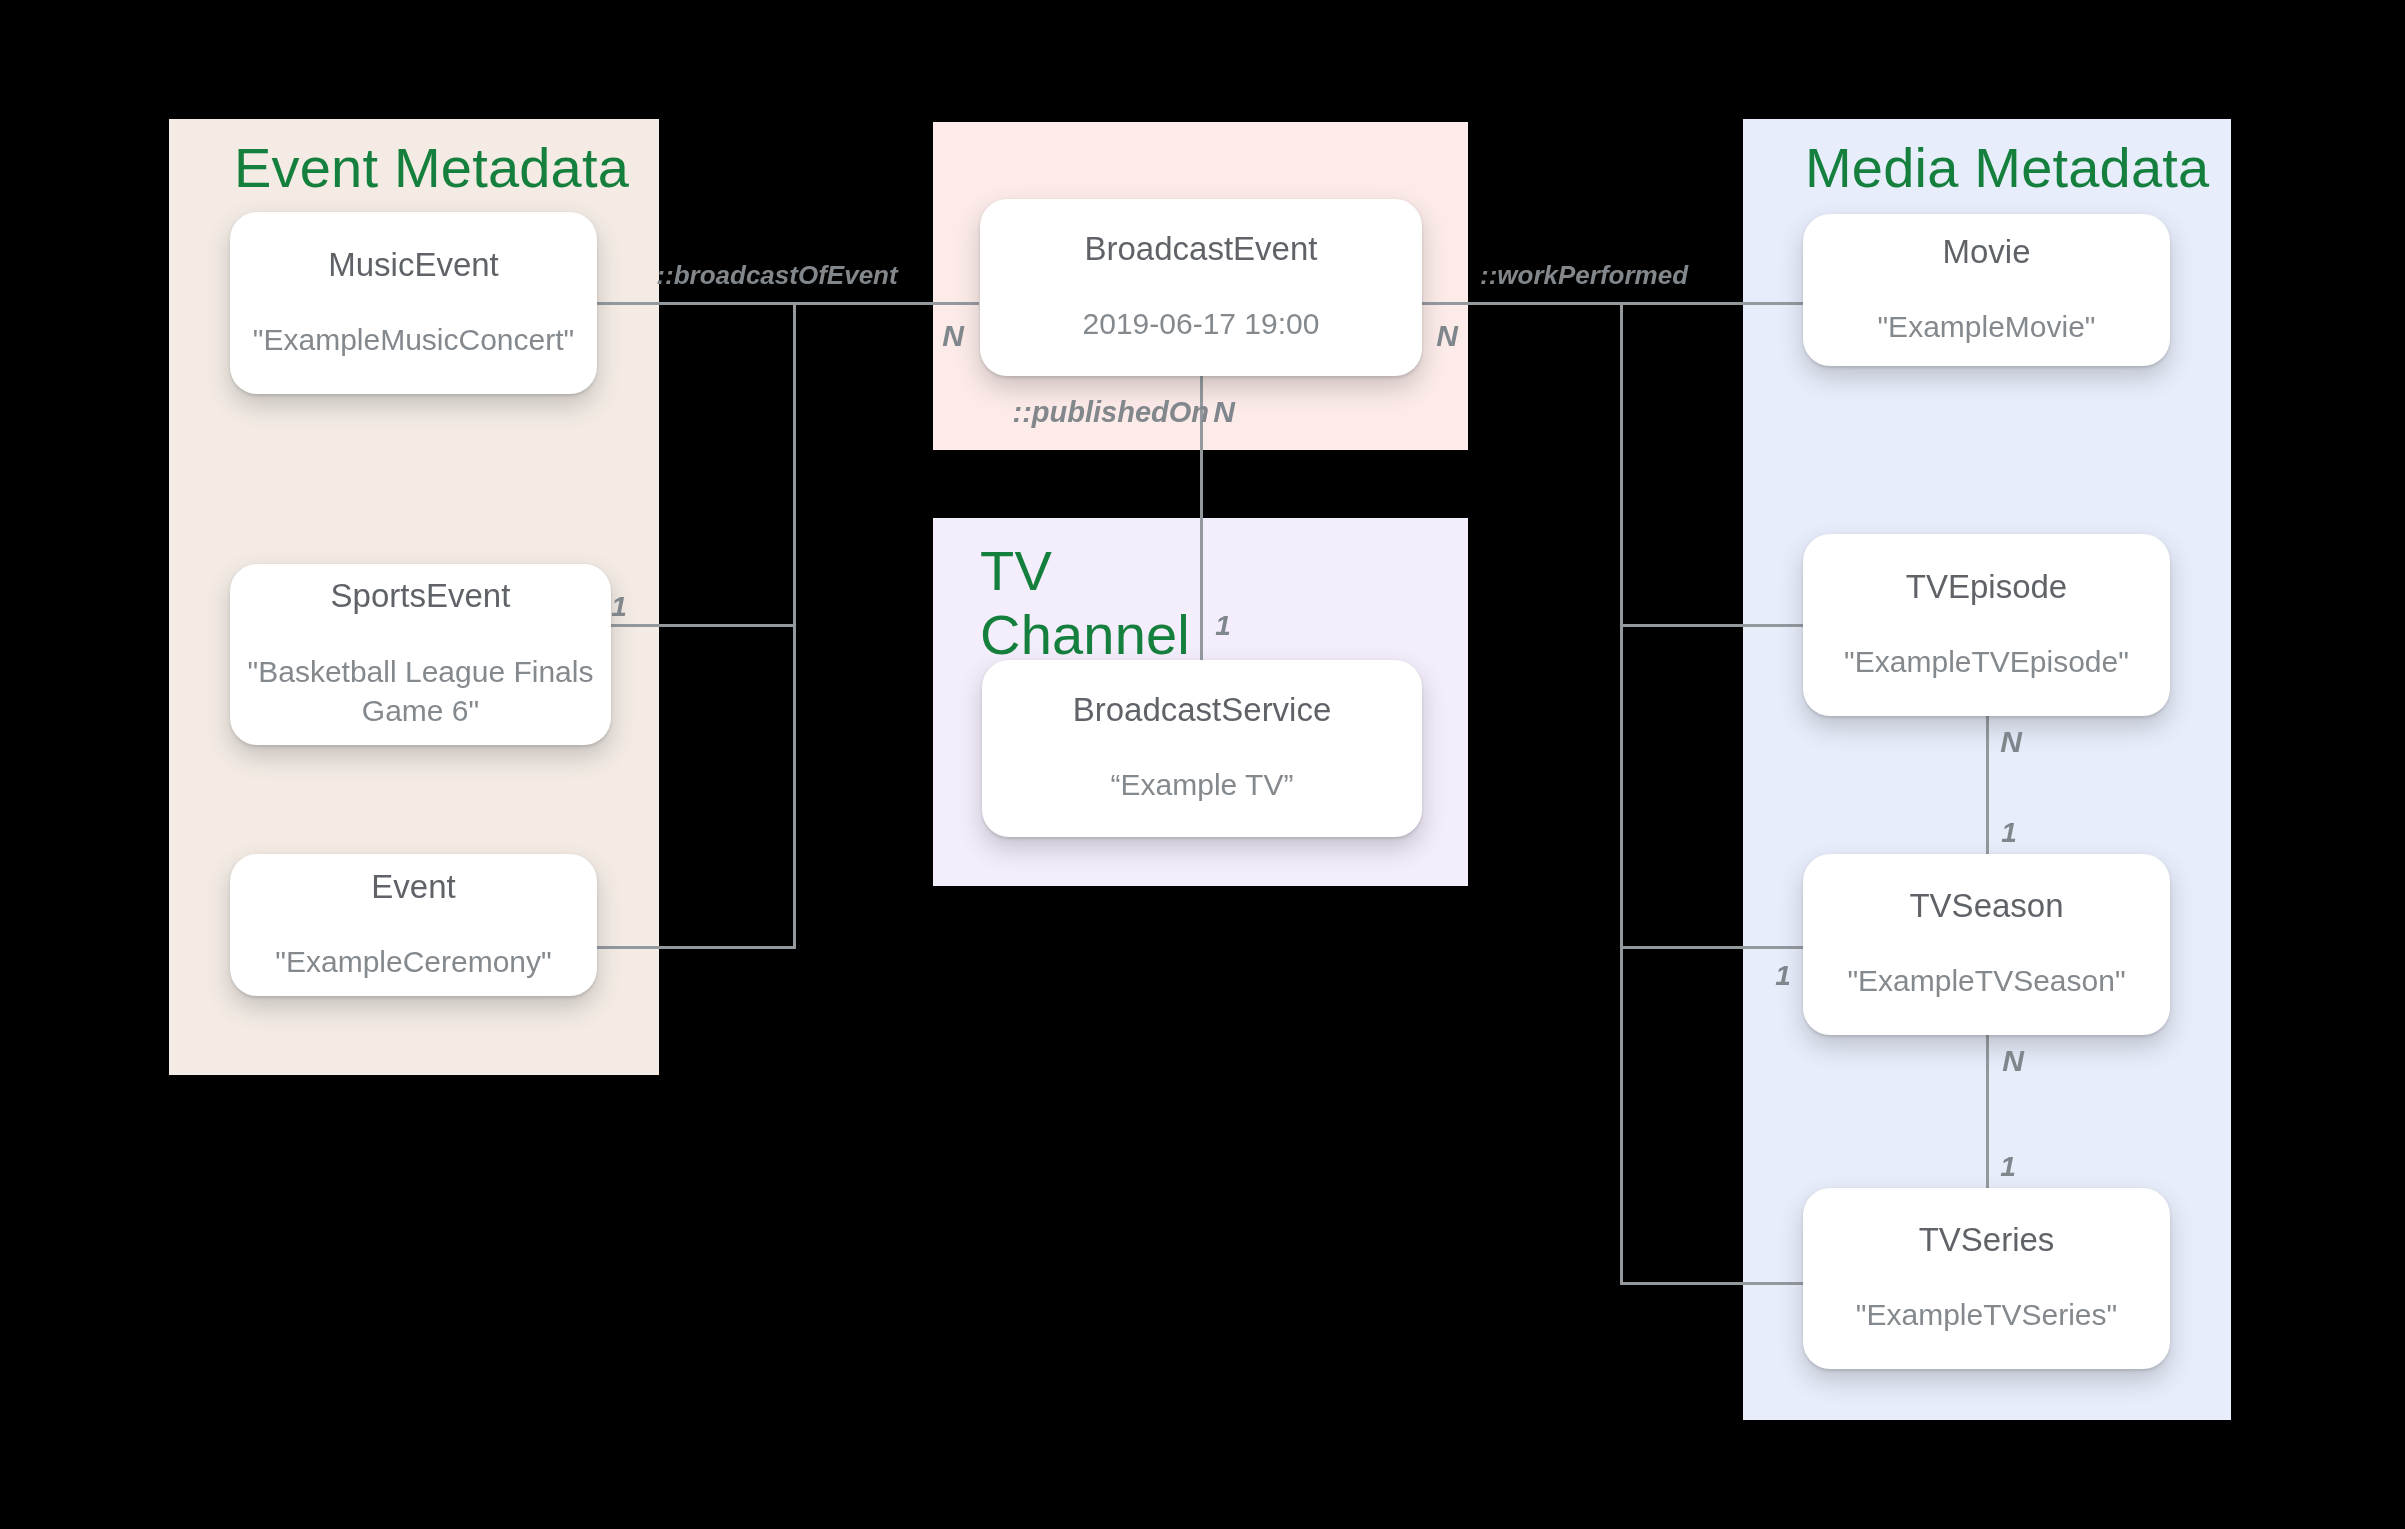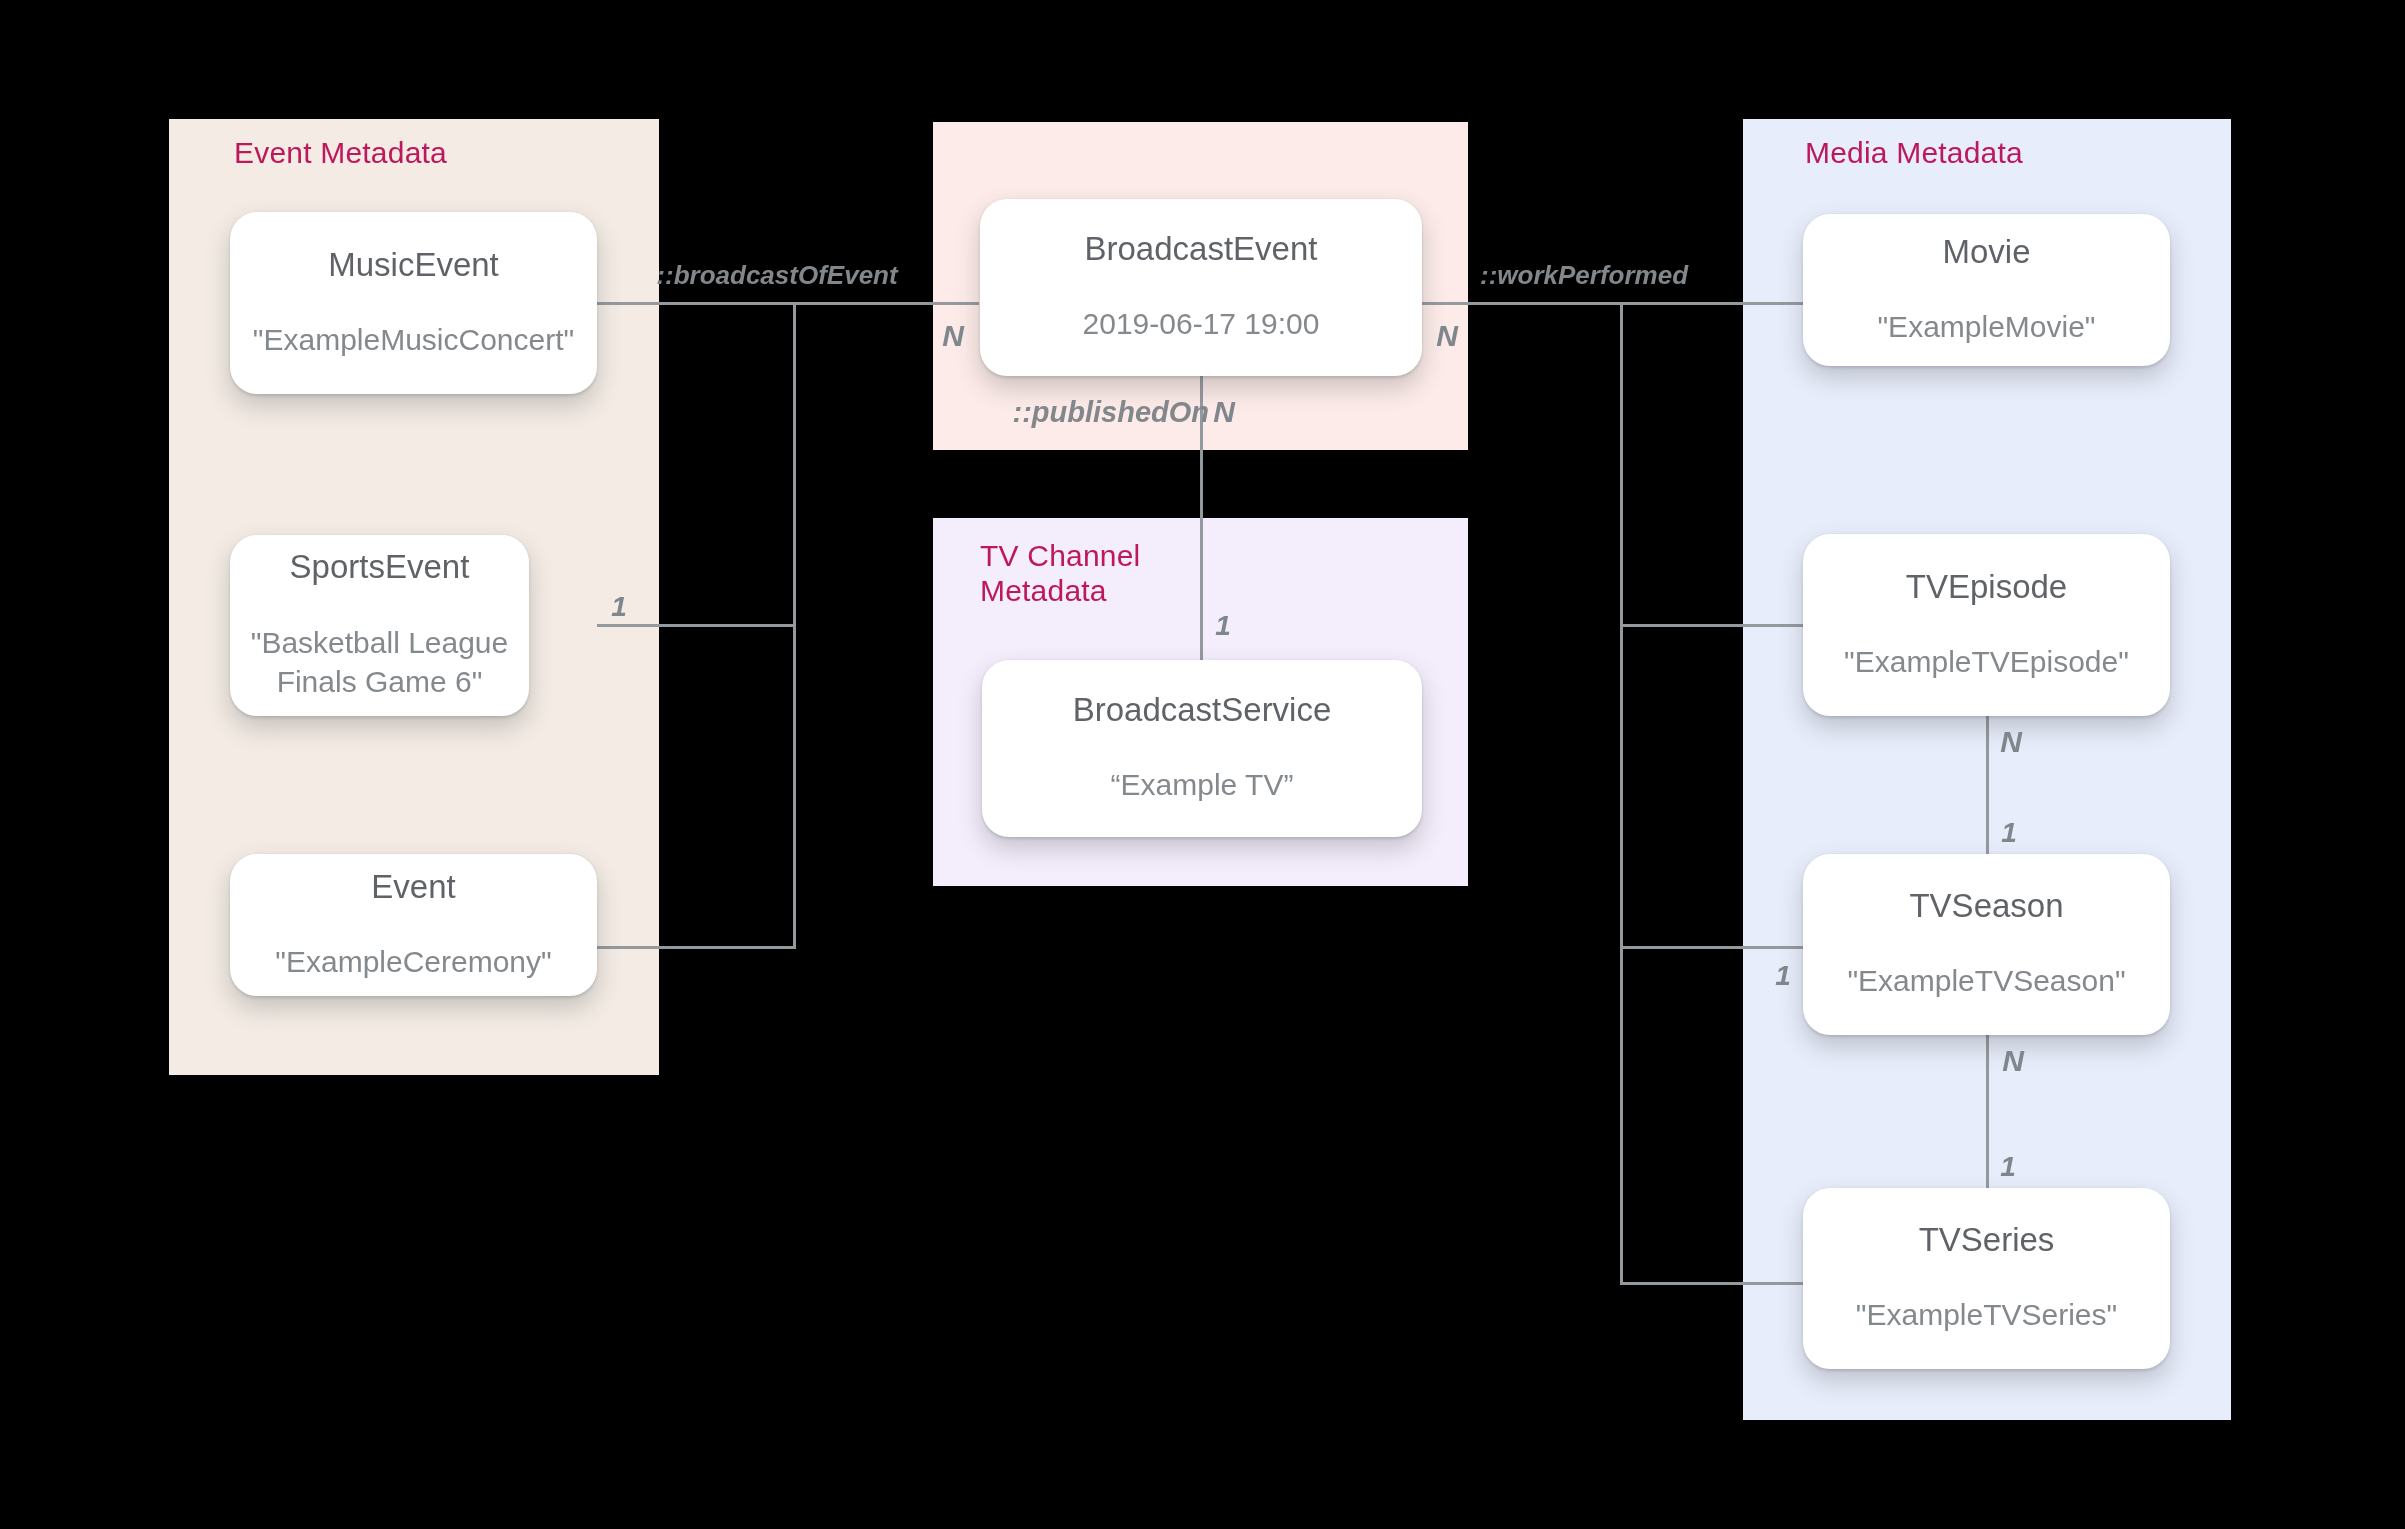--- a/index.html
+++ b/index.html
@@ -7,21 +7,21 @@
     position:relative; width:2405px; height:1529px; background:#000;
     font-family:"Liberation Sans", sans-serif; overflow:hidden;
     -webkit-font-smoothing:antialiased;
   }
   .panel { position:absolute; box-sizing:border-box; z-index:0; }
   .panel-event     { left:169px;  top:119px; width:490px; height:956px; background:#f3ebe4; padding:17px 0 0 65px; }
   .panel-broadcast { left:933px;  top:122px; width:535px; height:328px;  background:#fcebe8; }
   .panel-tvchannel { left:933px;  top:518px; width:535px; height:368px;  background:#f4edfb; padding:21px 0 0 47px; }
   .panel-media     { left:1743px; top:119px; width:488px; height:1301px; background:#e8edfb; padding:17px 0 0 62px; }
   .panel-title {
-    margin:0; font-size:30px; font-weight:400; color:#be185d;
+    margin:0; font-size:56px; font-weight:400; color:#15803d;
     line-height:1.15; letter-spacing:0.2px;
   }
   .panel-tvchannel .panel-title { max-width:249px; }
 
   .edge { position:absolute; background:#94999e; z-index:1; }
   .edge.h { height:2.9px; }
   .edge.v { width:2.9px; }
 
   .card {
     position:absolute; z-index:2; background:#fff; border-radius:27px;
@@ -71,21 +71,21 @@
   <div class="edge h" style="left:1622px;top:624px;width:183px"></div>
   <div class="edge h" style="left:1622px;top:946px;width:183px"></div>
   <div class="edge h" style="left:1622px;top:1282px;width:183px"></div>
   <div class="edge v" style="left:1986px;top:716px;height:139px"></div>
   <div class="edge v" style="left:1986px;top:1034px;height:155px"></div>
 
   <div class="card" style="left:230px;top:212px;width:367px;height:182px">
     <div class="card-name">MusicEvent</div>
     <div class="card-value">"ExampleMusicConcert"</div>
   </div>
-  <div class="card" style="left:230px;top:535px;width:299px;height:181px">
+  <div class="card" style="left:230px;top:564px;width:381px;height:181px">
     <div class="card-name">SportsEvent</div>
     <div class="card-value">"Basketball League Finals Game 6"</div>
   </div>
   <div class="card" style="left:230px;top:854px;width:367px;height:142px">
     <div class="card-name">Event</div>
     <div class="card-value">"ExampleCeremony"</div>
   </div>
   <div class="card" style="left:980px;top:199px;width:442px;height:177px">
     <div class="card-name">BroadcastEvent</div>
     <div class="card-value">2019-06-17 19:00</div>

